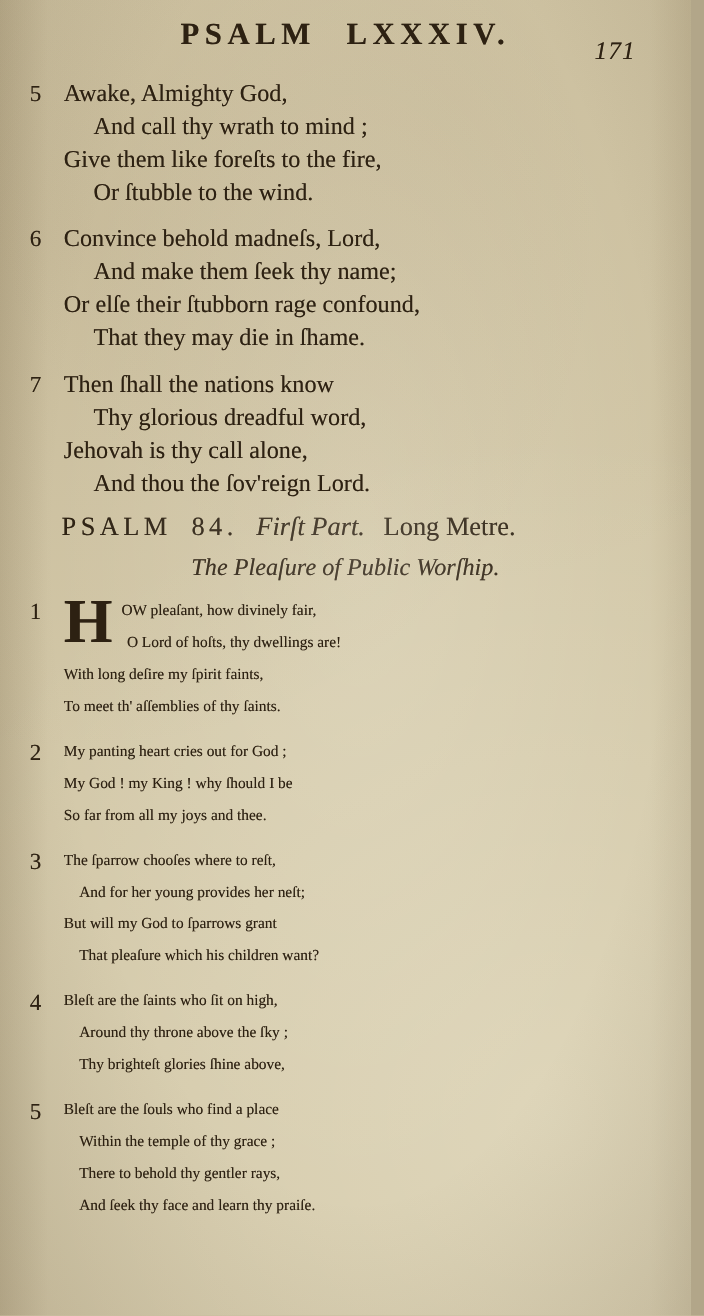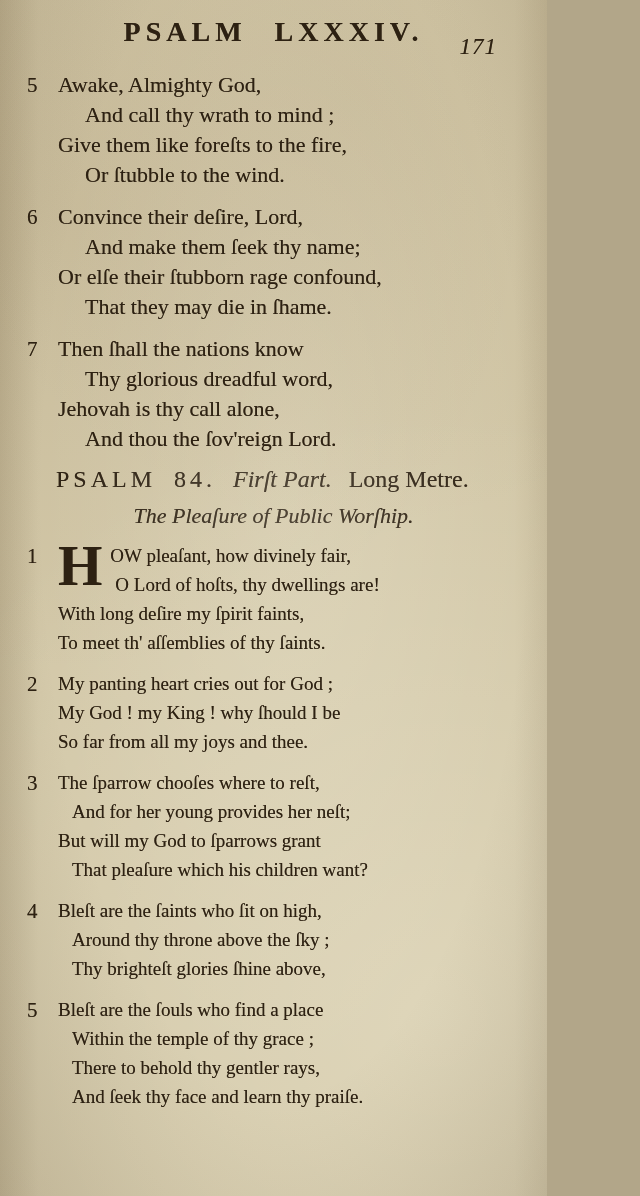--- a/index.html
+++ b/index.html
@@ -1,18 +1,18 @@
 <!DOCTYPE html>
 <html><head>
 <meta charset="utf-8">
 <style>
   html,body{margin:0;padding:0;}
   body{width:640px;height:1196px;background:#b2a689;}
   .page{
-    position:relative;width:547px;height:1196px;overflow:hidden;
+    position:relative;width:628px;height:1196px;overflow:hidden;
     background:
       radial-gradient(circle at 12% 18%, rgba(125,100,62,0.10), transparent 42%),
       radial-gradient(circle at 80% 85%, rgba(255,252,235,0.28), transparent 55%),
       radial-gradient(circle at 65% 8%, rgba(125,100,62,0.08), transparent 38%),
       linear-gradient(90deg, rgba(96,76,44,0.16), rgba(96,76,44,0) 7%),
       linear-gradient(270deg, rgba(96,76,44,0.10), rgba(96,76,44,0) 6%),
       #d2c7a7;
     font-family:"Liberation Serif","DejaVu Serif",serif;
     color:#2d2112;
     text-shadow:0 0 0.5px rgba(45,33,18,0.55);
@@ -27,21 +27,21 @@
   .section1{margin-top:12px;}
   .stanza{position:relative;padding-left:58px;margin-bottom:12px;}
   .vnum{position:absolute;left:27px;top:3px;font-size:21px;}
   .line{font-size:22px;line-height:30px;white-space:nowrap;}
   .ind{padding-left:27px;}
   .ind2{padding-left:14px;}
   .heading84{display:flex;align-items:baseline;column-gap:17px;padding-left:56px;margin:12px 0 10px;font-size:24px;}
   .ph-num{letter-spacing:4px;word-spacing:8px;}
   .ph-part{font-style:italic;}
   .subtitle{text-align:center;font-style:italic;font-size:22px;margin:0 0 12px;}
-  .s2 .line{font-size:19px;line-height:29px;}
+  .s2 .line{font-size:14px;line-height:29px;}
   .dc-row{display:flex;align-items:flex-start;}
   .dropcap{font-size:57px;line-height:54px;font-weight:bold;margin:-2px 8px 0 0;}
   .dc2{padding-left:5px;}
 </style>
 </head>
 <body>
 
 <div class="page">
   <div class="texture"></div>
 
@@ -55,21 +55,21 @@
     <div class="stanza">
       <span class="vnum">5</span>
       <div class="line">Awake, Almighty God,</div>
       <div class="line ind">And call thy wrath to mind ;</div>
       <div class="line">Give them like foreſts to the fire,</div>
       <div class="line ind">Or ſtubble to the wind.</div>
     </div>
 
     <div class="stanza">
       <span class="vnum">6</span>
-      <div class="line">Convince their deſire, Lord,</div>
+      <div class="line">Convince behold madneſs, Lord,</div>
       <div class="line ind">And make them ſeek thy name;</div>
       <div class="line">Or elſe their ſtubborn rage confound,</div>
       <div class="line ind">That they may die in ſhame.</div>
     </div>
 
     <div class="stanza">
       <span class="vnum">7</span>
       <div class="line">Then ſhall the nations know</div>
       <div class="line ind">Thy glorious dreadful word,</div>
       <div class="line">Jehovah is thy call alone,</div>

